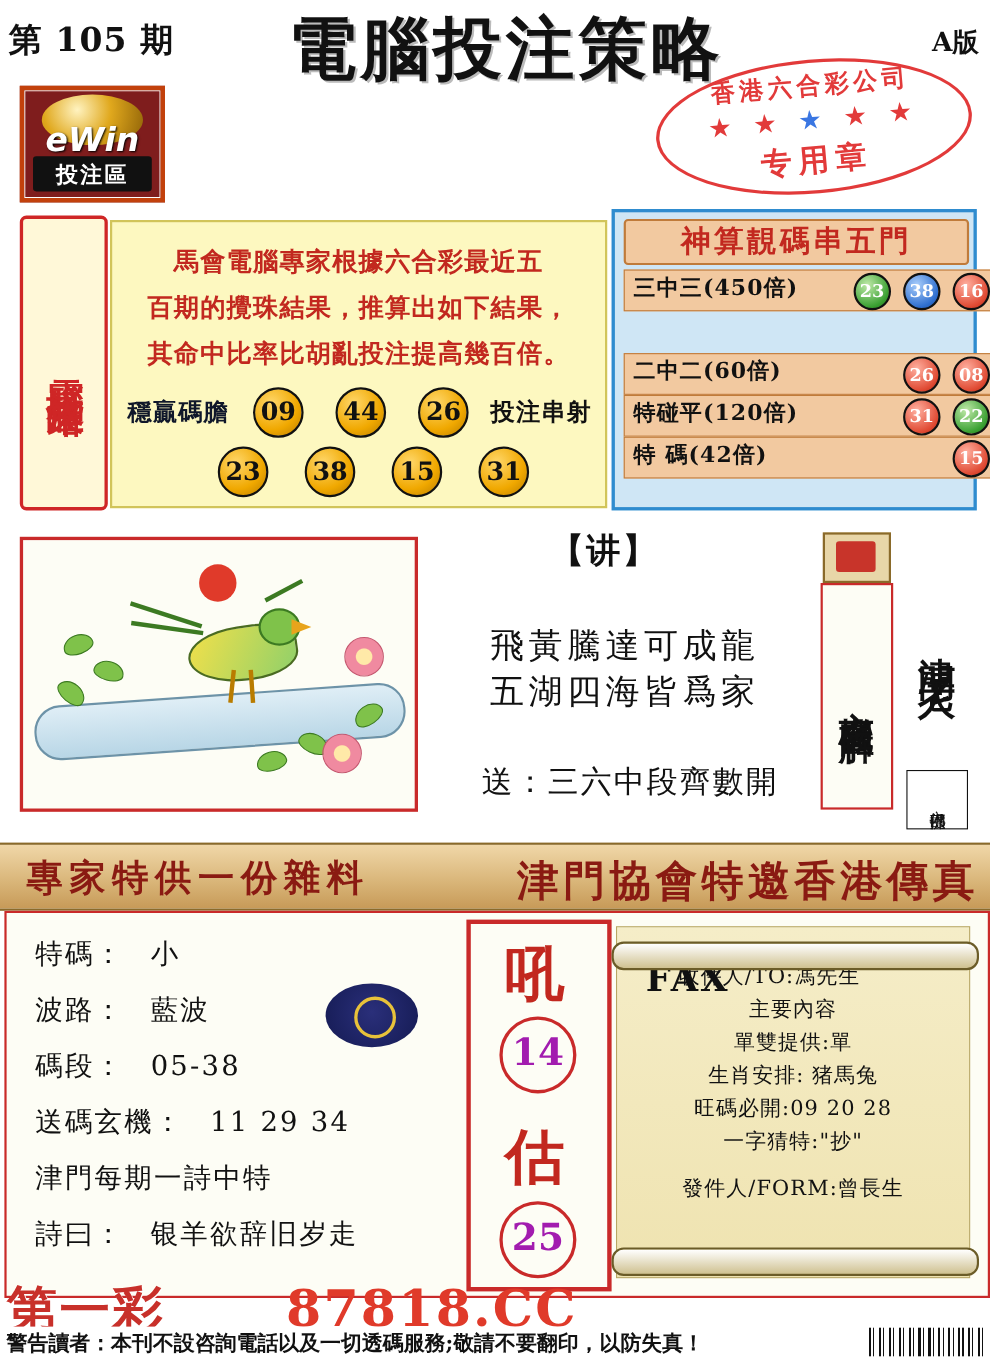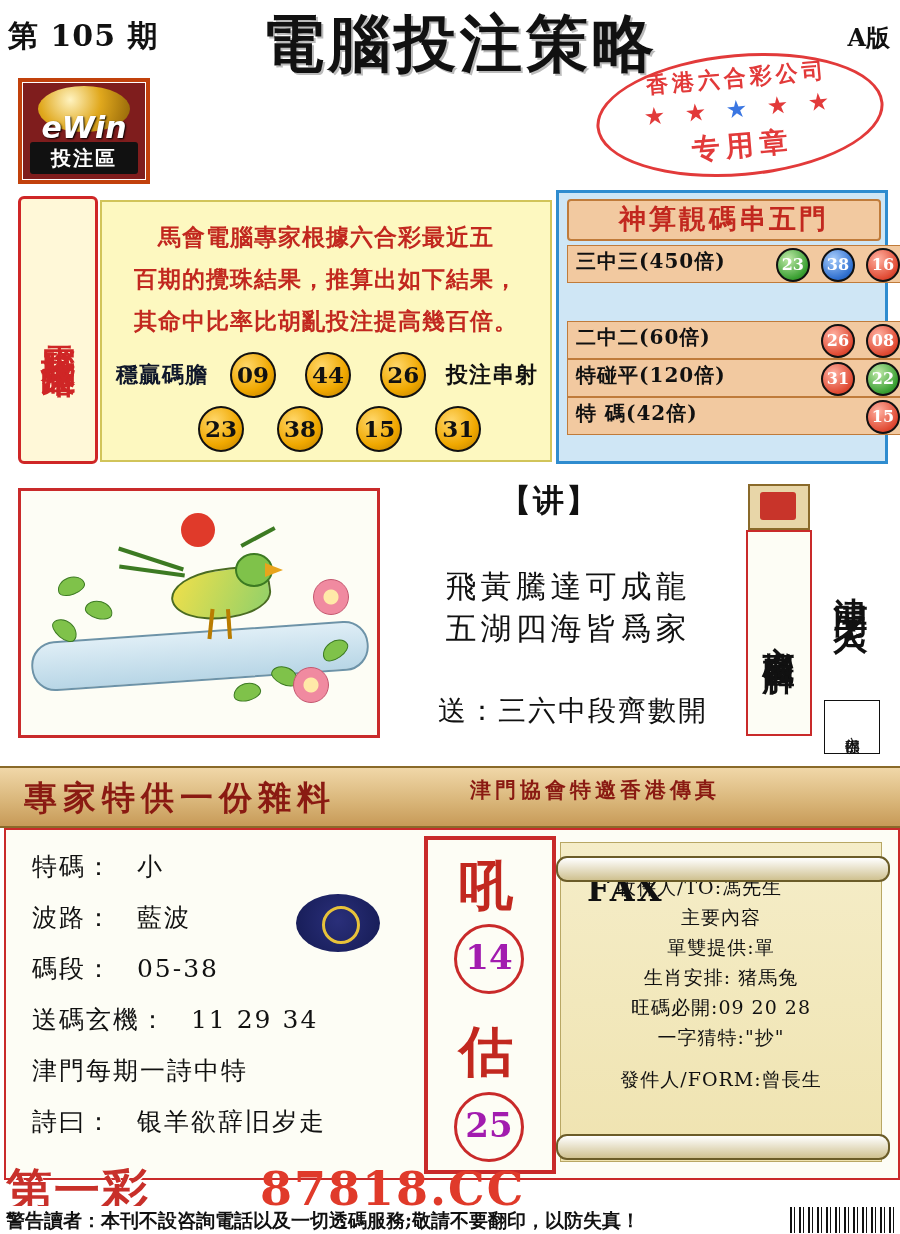--- a/index.html
+++ b/index.html
@@ -217,21 +217,21 @@
   .banner{
     position:absolute;left:0;top:766px;width:900px;height:58px;
     background:linear-gradient(180deg,#f0d7a8,#d8b477 60%,#c79a58);
     border-top:2px solid #8a6a2a;border-bottom:2px solid #8a6a2a;
   }
   .banner .b1{
     position:absolute;left:24px;top:8px;font-size:33px;font-weight:bold;color:#8a1a12;
     letter-spacing:6px;font-family:"DejaVu Serif","Liberation Serif",serif;
   }
   .banner .b2{
-    position:absolute;left:470px;top:8px;font-size:21px;font-weight:bold;color:#8a1a12;
+    position:absolute;left:470px;top:8px;font-size:38px;font-weight:bold;color:#8a1a12;
     letter-spacing:4px;font-family:Liberation Sans, sans-serif;
   }
 
   
   .bottom{
     position:absolute;left:4px;top:828px;width:892px;height:348px;
     background:#fdfdf5;border:2px solid #c92a2a;
   }
   .binfo{position:absolute;left:26px;top:20px;width:390px;}
   .binfo .row{

